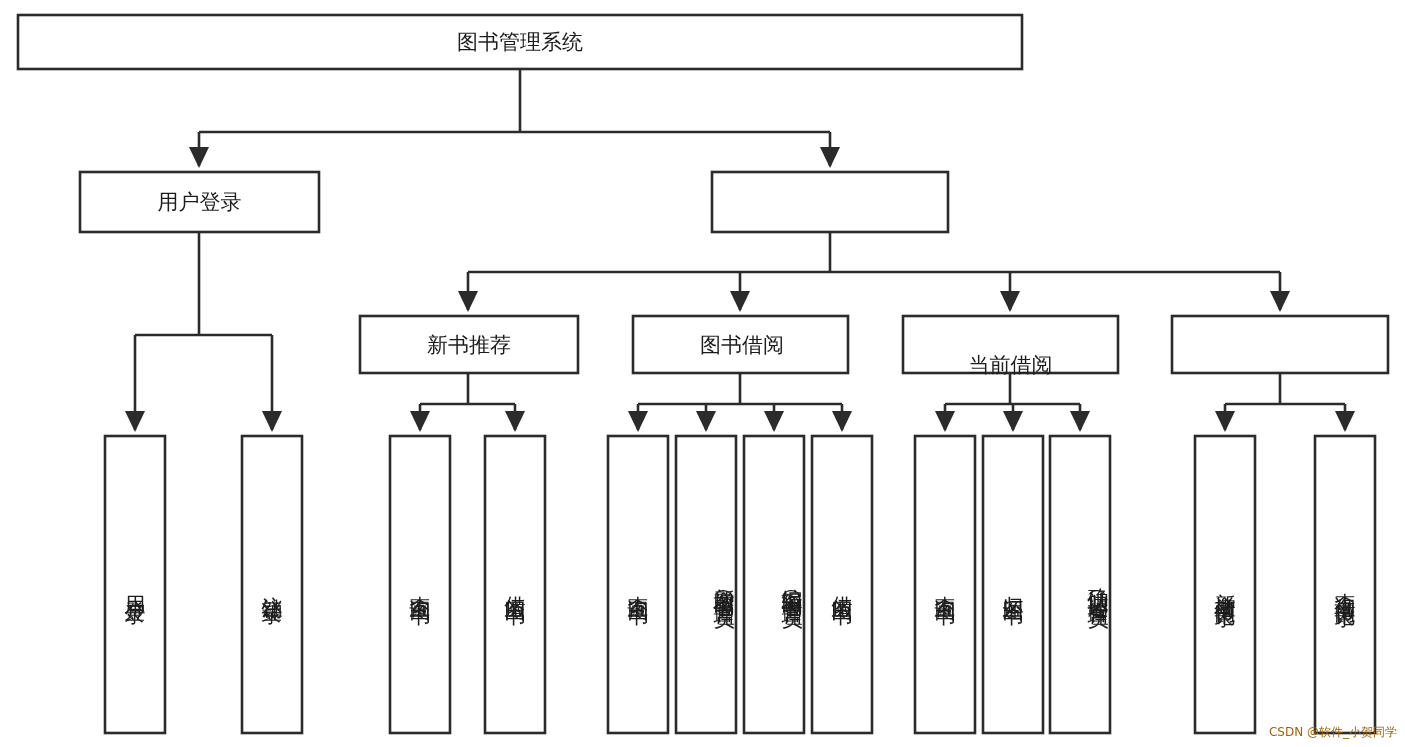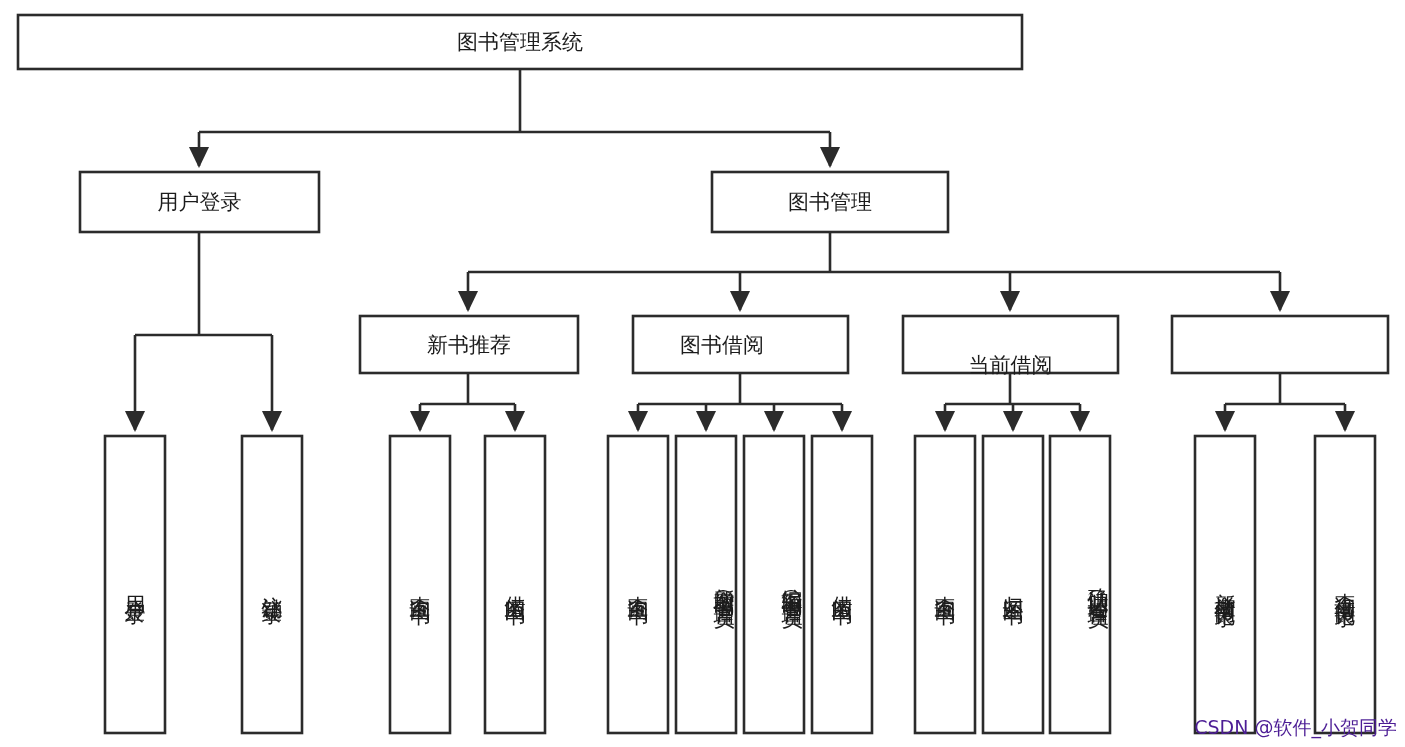--- a/index.html
+++ b/index.html
@@ -60,22 +60,22 @@
     display: flex;
     align-items: center;
     justify-content: center;
     pointer-events: none;
   }
   .watermark {
     position: absolute;
     right: 8px;
     bottom: 6px;
     font-family: "DejaVu Sans", "Liberation Sans", sans-serif;
-    font-size: 19px;
-    color: #4c1d95;
+    font-size: 12px;
+    color: #a16207;
     white-space: nowrap;
     pointer-events: none;
   }
 </style>
 </head>
 <body>
 
 <div id="diagram-root">
 
   <svg class="diagram" viewBox="0 0 1405 747">
@@ -152,24 +152,23 @@
     <rect class="node-box" x="983" y="436" width="60" height="297"></rect>
     <rect class="node-box" x="1050" y="436" width="60" height="297"></rect>
 
     <rect class="node-box" x="1195" y="436" width="60" height="297"></rect>
     <rect class="node-box" x="1315" y="436" width="60" height="297"></rect>
   </svg>
 
   <div class="hlabel" style="left:18px; top:15px; width:1004px; height:54px;">图书管理系统</div>
 
   <div class="hlabel" style="left:80px; top:172px; width:239px; height:60px;">用户登录</div>
-  <div class="hlabel" style="left:712px; top:172px; width:236px; height:60px;">图书管理</div>
 
   <div class="hlabel" style="left:360px; top:316px; width:218px; height:57px;">新书推荐</div>
-  <div class="hlabel" style="left:633px; top:316px; width:178px; height:57px;">图书借阅</div>
+  <div class="hlabel" style="left:633px; top:316px; width:178px; height:57px;padding-left:20px;">图书借阅</div>
   <div class="hlabel" style="left:903px; top:316px; width:215px; height:57px;margin-top:20px;">当前借阅</div>
 
   <div class="vlabel" style="left:105px; top:436px; width:60px; height:297px; display:flex; align-items:center; justify-content:center;">用户登录</div>
   <div class="vlabel" style="left:242px; top:436px; width:60px; height:297px; display:flex; align-items:center; justify-content:center;">注销登录</div>
 
   <div class="vlabel" style="left:390px; top:436px; width:60px; height:297px; display:flex; align-items:center; justify-content:center;">查询图书</div>
   <div class="vlabel" style="left:485px; top:436px; width:60px; height:297px; display:flex; align-items:center; justify-content:center;">借阅图书</div>
 
   <div class="vlabel" style="left:608px; top:436px; width:60px; height:297px; display:flex; align-items:center; justify-content:center;">查询图书</div>
   <div class="vlabel" style="left:676px; top:442px; width:60px; height:285px; display:flex; align-items:flex-start; justify-content:center;">新增图书（管理员）</div>

